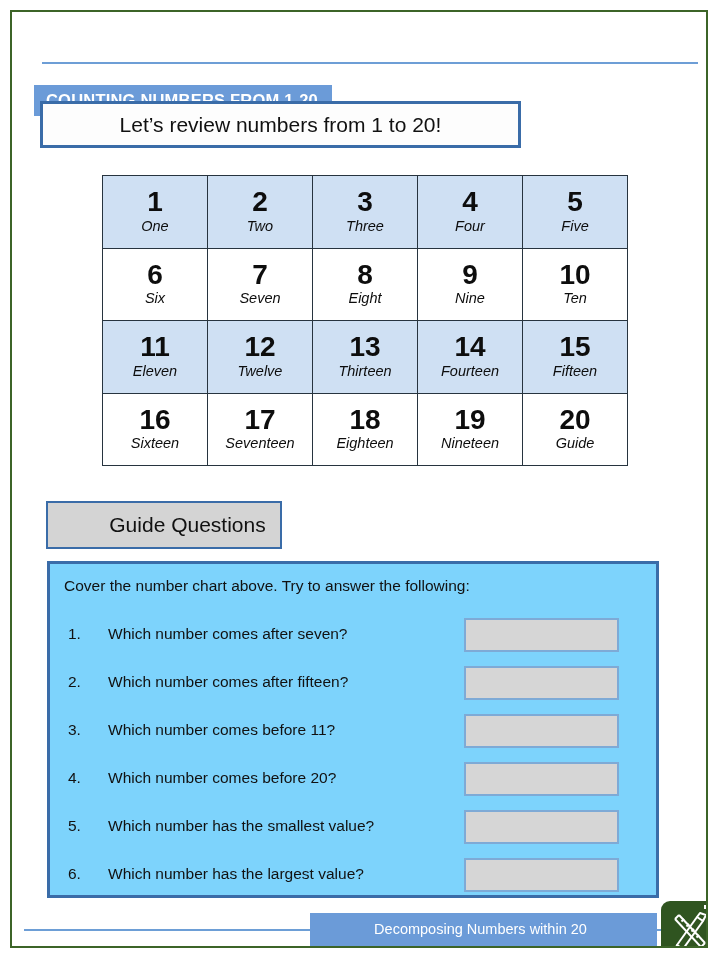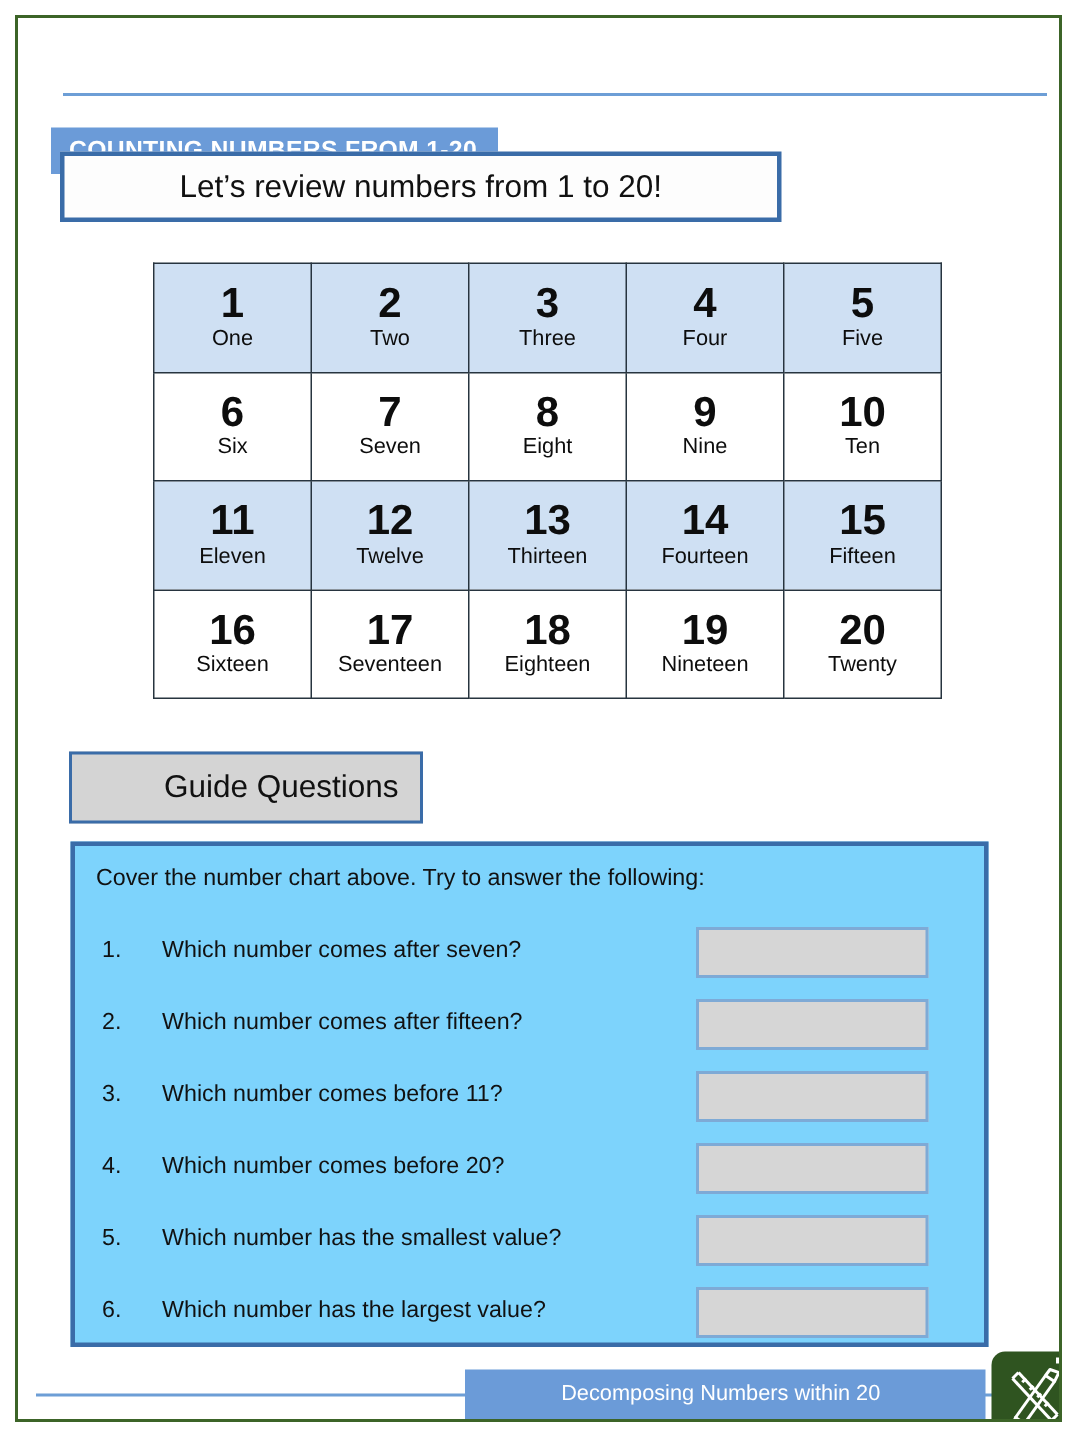--- a/index.html
+++ b/index.html
@@ -101,20 +101,21 @@
     font-weight: bold;
     color: #0d0d0d;
     line-height: 1.05;
   }
   .cell-word {
     display: block;
     font-size: 14.5px;
     color: #0d0d0d;
     line-height: 1.15;
     margin-top: 1px;
+    font-style: italic;
   }
 
   
   .guide-box {
     position: absolute;
     left: 34px;
     top: 489px;
     width: 236px;
     height: 48px;
     border: 2px solid #3a6ca8;
@@ -315,21 +316,21 @@
         <td>
           <span class="cell-num">18</span>
           <span class="cell-word">Eighteen</span>
         </td>
         <td>
           <span class="cell-num">19</span>
           <span class="cell-word">Nineteen</span>
         </td>
         <td>
           <span class="cell-num">20</span>
-          <span class="cell-word">Twenty</span>
+          <span class="cell-word">Guide</span>
         </td>
       </tr>
     </tbody>
   </table>
 
   <div class="guide-box">
     <span class="guide-text">Guide Questions</span>
   </div>
 
   <div class="qpanel">

